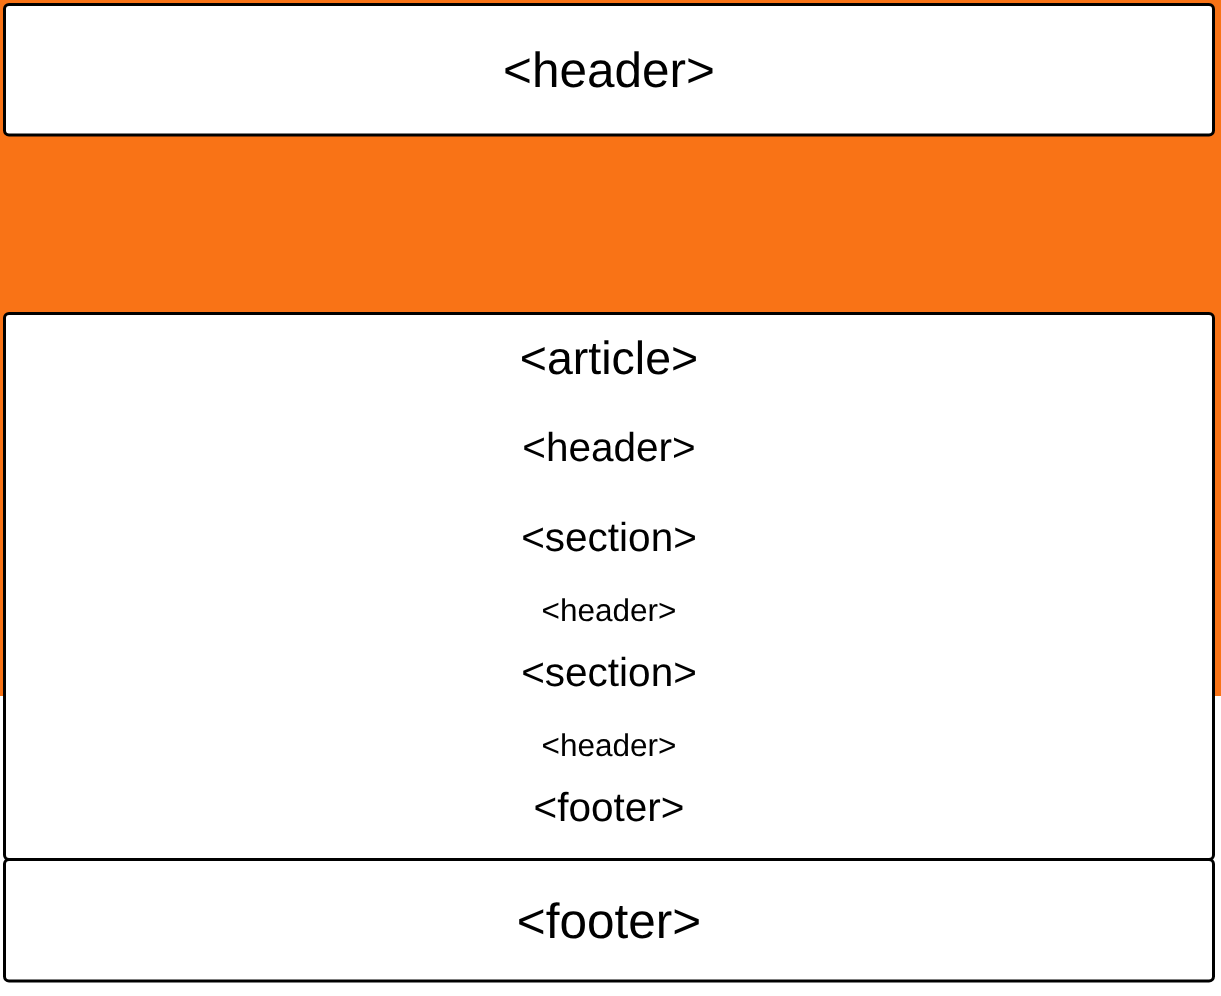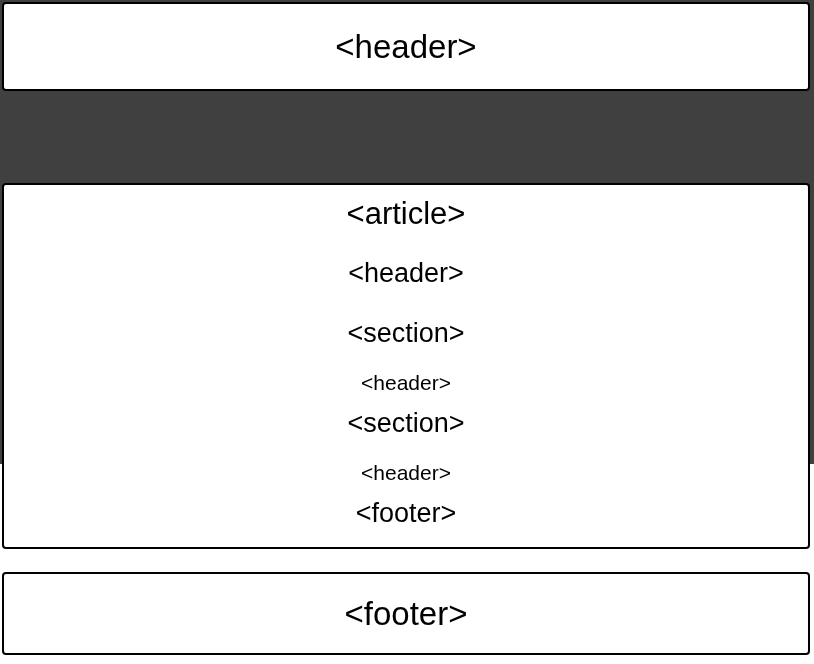--- a/index.html
+++ b/index.html
@@ -12,21 +12,21 @@
     height: 664px;
     font-family: "Liberation Sans", sans-serif;
     color: #000000;
     overflow: hidden;
   }
 
   #diagram {
     position: relative;
     width: 814px;
     height: 464px;
-    background: #404040;
+    background: #f97316;
     box-sizing: border-box;
   }
 
   .box {
     position: absolute;
     left: 2px;
     width: 808px;
     box-sizing: border-box;
     background: #ffffff;
     border: 2px solid #000000;
@@ -42,21 +42,21 @@
     text-align: center;
     line-height: 1.0;
     color: #000000;
     white-space: nowrap;
     font-weight: 400;
   }
 
   
   #box-header  { top: 2px;   height: 89px; }
   #box-nav     { top: 103px; height: 76px; }
-  #box-article { top: 183px; height: 366px; justify-content: flex-start; text-decoration: underline; }
+  #box-article { top: 208px; height: 366px; justify-content: flex-start; text-decoration: underline; }
   #box-footer  { top: 572px; height: 83px; }
 
   
   .size-xl { font-size: 33px; }   
   .size-lg { font-size: 31px; }   
   .size-md { font-size: 27px; }   
   .size-sm { font-size: 21px; }   
 
   
   #box-article .tag-label {

